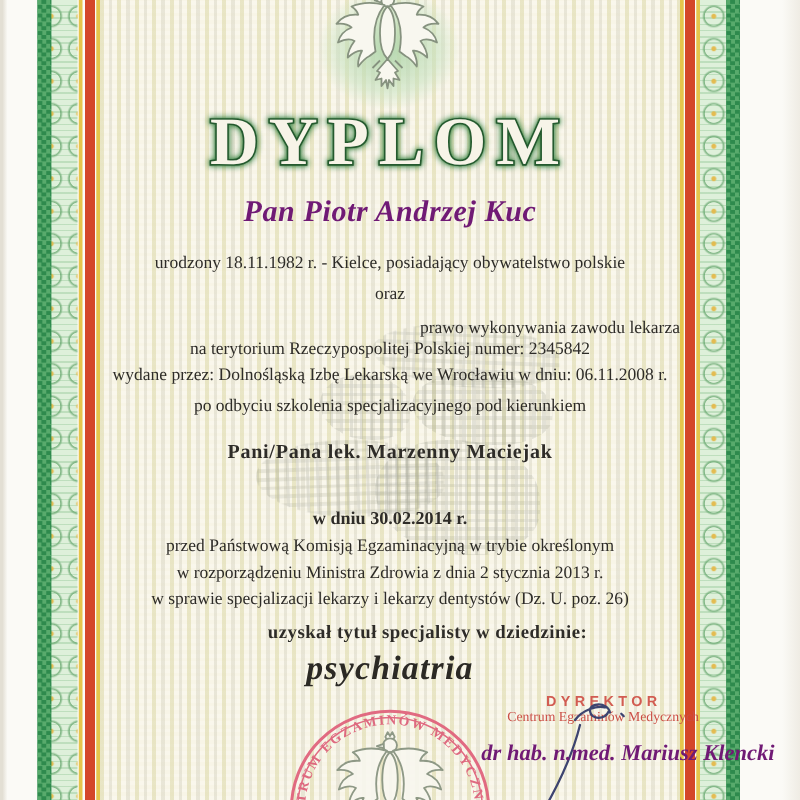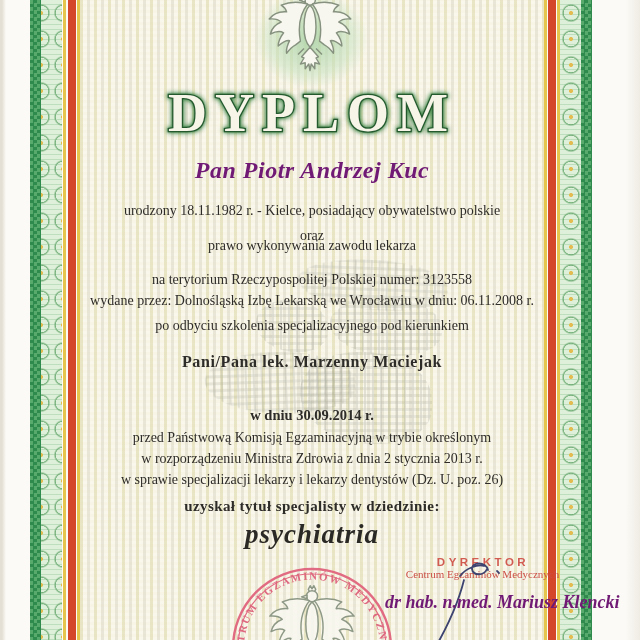--- a/index.html
+++ b/index.html
@@ -66,31 +66,31 @@
     filter:drop-shadow(0 0 2.5px rgba(60,140,70,.85)) drop-shadow(0 0 1px rgba(40,110,55,.7));}
   .title-text{font-family:"Liberation Serif",serif;font-weight:bold;font-size:54px;
     letter-spacing:8px;fill:#f7f4e8;stroke:#24592e;stroke-width:2.6;paint-order:stroke;}
 
   
   .line{position:absolute;left:80px;width:464px;text-align:center;color:#2e2c28;
     font-size:14px;line-height:1.2;white-space:nowrap;}
   .recipient{top:156px;font-size:24px;font-weight:bold;font-style:italic;color:#701a75;letter-spacing:.5px;}
   .l-born{top:203px;}
   .l-and{top:228px;}
-  .l-right{top:238px;}
+  .l-right{top:255px;text-align:right;}
   .l-terr{top:272px;}
   .l-issued{top:293px;}
   .l-train{top:318px;}
   .l-superv{top:352px;font-size:16px;font-weight:bold;letter-spacing:.6px;}
   .l-exam{top:384px;font-weight:bold;font-size:14.5px;}
   .l-examdate{top:407px;font-weight:bold;font-size:14.5px;}
   .l-commis{top:430px;}
   .l-regul{top:451px;}
   .l-regul2{top:472px;text-align:center;}
-  .l-title{top:497px;font-weight:bold;font-size:15px;letter-spacing:.4px;}
+  .l-title{top:497px;font-weight:bold;font-size:15px;letter-spacing:.4px;padding-left:30px;}
   .l-spec{top:518px;font-size:27px;font-weight:bold;font-style:italic;letter-spacing:1px;color:#2b2925;}
 
   
   .dir-label{position:absolute;left:408px;top:556px;width:150px;text-align:center;
     font-family:"Liberation Sans",sans-serif;font-size:11.5px;font-weight:bold;
     letter-spacing:3.5px;color:#d25c52;white-space:nowrap;}
   .dir-inst{position:absolute;left:400px;top:568px;width:165px;text-align:center;
     font-size:11px;color:#cb4f46;white-space:nowrap;}
   .dir-name{position:absolute;left:385px;top:592px;width:185px;text-align:center;
     font-size:18px;font-style:italic;font-weight:bold;color:#701a75;white-space:nowrap;}
@@ -150,25 +150,25 @@
   </svg>
 
   <svg class="title-svg" viewBox="0 0 340 66">
     <text class="title-text" x="170" y="51" text-anchor="middle">DYPLOM</text>
   </svg>
 
   <div class="line recipient">Pan Piotr Andrzej Kuc</div>
   <div class="line l-born">urodzony 18.11.1982 r. - Kielce, posiadający obywatelstwo polskie</div>
   <div class="line l-and">oraz</div>
   <div class="line l-right">prawo wykonywania zawodu lekarza</div>
-  <div class="line l-terr">na terytorium Rzeczypospolitej Polskiej numer: 3123558</div>
+  <div class="line l-terr">na terytorium Rzeczypospolitej Polskiej numer: 2345842</div>
   <div class="line l-issued">wydane przez: Dolnośląską Izbę Lekarską we Wrocławiu w dniu: 06.11.2008 r.</div>
   <div class="line l-train">po odbyciu szkolenia specjalizacyjnego pod kierunkiem</div>
   <div class="line l-superv">Pani/Pana lek. Marzenny Maciejak</div>
-  <div class="line l-examdate">w dniu  30.09.2014 r.</div>
+  <div class="line l-examdate">w dniu  30.02.2014 r.</div>
   <div class="line l-commis">przed Państwową Komisją Egzaminacyjną w trybie określonym</div>
   <div class="line l-regul">w rozporządzeniu Ministra Zdrowia z dnia 2 stycznia 2013 r.</div>
   <div class="line l-regul2">w sprawie specjalizacji lekarzy i lekarzy dentystów (Dz. U. poz. 26)</div>
   <div class="line l-title">uzyskał tytuł specjalisty w dziedzinie:</div>
   <div class="line l-spec">psychiatria</div>
 
   <svg class="seal-svg" viewBox="0 0 172 172">
     <circle class="seal-ring" cx="86" cy="92" r="79"></circle>
     <circle class="seal-ring2" cx="86" cy="92" r="74"></circle>
     <path id="sealArc" fill="none" d="M 24.2,119.9 A 68,68 0 1 1 147.8,119.9"></path>

